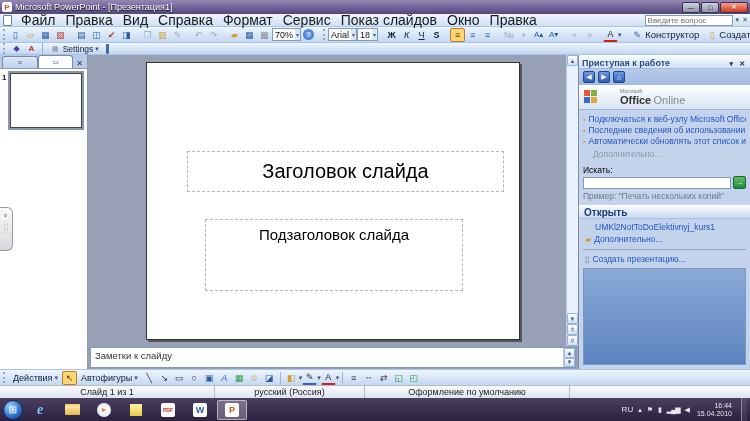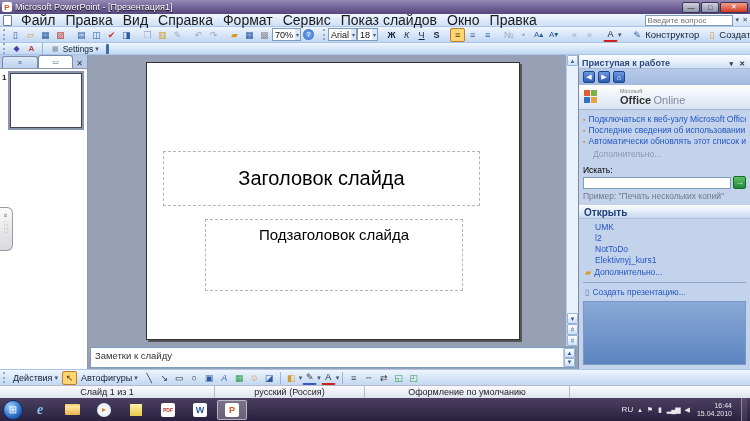--- a/index.html
+++ b/index.html
@@ -47,21 +47,21 @@
   .thumbwrap{display:flex;padding:4px 2px}
   .thumbnum{font-size:8px;font-weight:bold;color:#222;width:8px}
   .thumb{width:72px;height:55px;background:#fff;border:1px solid #445;outline:2px solid #8795ad;outline-offset:0px}
   .splitter{position:absolute;left:0;top:152px;width:13px;height:44px;background:linear-gradient(#fafafa,#d8d8de);border:1px solid #9a9aa6;border-left:none;border-radius:0 6px 6px 0;display:flex;flex-direction:column;align-items:center;font-size:7px;color:#555;padding-top:4px}
   .splitter .dots{margin-top:2px;line-height:4px;font-size:6px;color:#888}
   .center{width:490px;display:flex;flex-direction:column;background:#98a0b5}
   .editwrap{flex:1;display:flex}
   .editor{flex:1;position:relative}
   .slide{position:absolute;left:58px;top:7px;width:374px;height:278px;background:#fff;border:1px solid #333;box-shadow:2px 2px 0 #555}
   .ph{border:1px dashed #b5b5b5;position:absolute;color:#000}
-  .ph.title{left:16px;top:88px;width:317px;height:55px;display:flex;align-items:center;justify-content:center;font-size:20px}
+  .ph.title{left:40px;top:88px;width:317px;height:41px;display:flex;align-items:center;justify-content:center;font-size:20px}
   .ph.subtitle{left:58px;top:156px;width:258px;height:72px;text-align:center;font-size:15px;padding-top:6px}
   .vscroll{width:12px;background:#e9f1fb;border-left:1px solid #b9cde8;display:flex;flex-direction:column}
   .sbtn{height:11px;display:flex;align-items:center;justify-content:center;font-size:6px;color:#3e5e8e;background:linear-gradient(#fdfefe,#cfe0f4);border:1px solid #9ab4d8;border-radius:1px;margin:0}
   .vscroll .spacer{flex:1}
   .rot90{transform:rotate(90deg);font-size:8px}
   .notes{height:21px;margin:1px 2px;background:#fff;border:1px solid #7f9db9;position:relative;font-size:9.5px;color:#333;padding:2px 16px 2px 4px}
   .notes .nscroll{position:absolute;right:0;top:0;bottom:0;width:12px;border-left:1px solid #b9cde8;background:#e9f1fb;display:flex;flex-direction:column;justify-content:space-between}
   
   .taskpane{width:172px;border-left:1px solid #7d8aa5;display:flex;flex-direction:column;background:#c4d3ec;font-size:8.5px}
   .tp-head{height:14px;background:linear-gradient(#fdfeff,#cfdff5);border-bottom:1px solid #a8bcd9;display:flex;align-items:flex-end;padding:0 3px;color:#2c4a7c;font-weight:bold;font-size:9px}
@@ -79,21 +79,21 @@
   .tp-link-row{display:flex;gap:3px;line-height:11px;white-space:nowrap;overflow:hidden}
   .bullet{color:#e08a2e;font-size:7px}
   .lnk{color:#2155c4;text-decoration:none}
   .more{color:#8a97ad;padding:2px 0 0 10px}
   .searchlbl{padding:6px 20px 1px 4px;color:#000}
   .searchrow{display:flex;align-items:center;gap:2px;padding:0 4px}
   .searchrow input{flex:1;height:12px;border:1px solid #7f9db9;font-size:8px;font-family:"Liberation Sans",sans-serif}
   .gobtn{width:13px;height:13px;background:linear-gradient(#5ebf63,#1f8a3a);border:1px solid #14682a;border-radius:2px;color:#fff;font-size:8px;display:flex;align-items:center;justify-content:center}
   .example{color:#6f7a8a;padding:2px 4px 4px 4px}
   .openhdr{height:14px;background:linear-gradient(#f7fafe,#c7d9f0);border-top:1px solid #fff;border-bottom:1px solid #aabfdd;display:flex;align-items:center;padding:0 5px;font-weight:bold;font-size:10px;color:#1e3c78}
-  .files{padding:3px 0 0 16px;line-height:11px;display:flex;flex-direction:column}
+  .files{padding:3px 0 0 16px;line-height:11px;display:flex;flex-direction:row}
   .filerow{display:flex;gap:3px;align-items:center;padding:1px 4px 0 6px;line-height:11px}
   .divider{border-top:1px solid #8fa6c8;margin:4px 4px 3px 4px}
   .filler{flex:1;margin:3px 4px 4px 4px;background:linear-gradient(#8aa9d7,#5c84bf);border:1px solid #7b97c2}
   
   .drawbar{height:16px;background:linear-gradient(#eef5fe,#c2d8f2);border-top:1px solid #a9c4e8;padding:0 2px;white-space:nowrap}
   
   .statusbar{height:13px;background:linear-gradient(#fbfbfd,#dfe3ef);border-top:1px solid #b6bccd;display:flex;font-size:9px;color:#222}
   .stcell{display:flex;align-items:center;justify-content:center;border-right:1px solid #b6bccd;height:100%}
   .stc1{width:215px}.stc2{width:205px}.stc3{width:150px}.stc4{flex:1;border-right:none}
   

